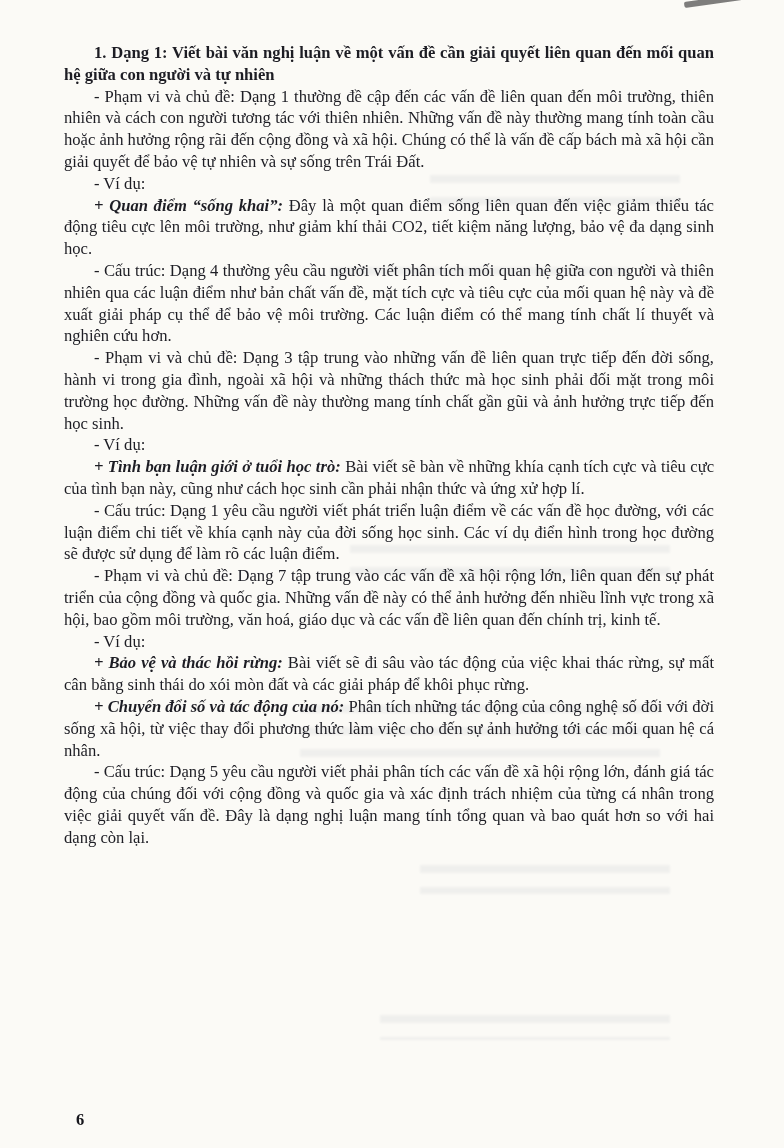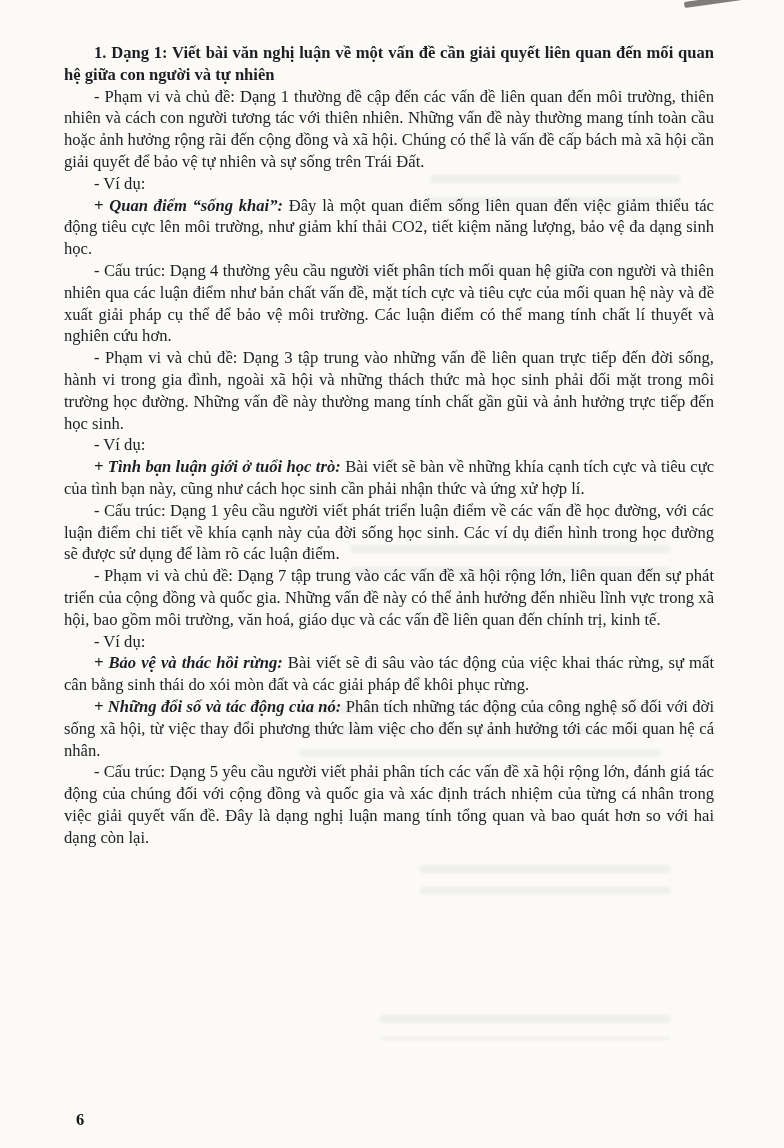--- a/index.html
+++ b/index.html
@@ -85,18 +85,18 @@
       <p class="para"><span class="run-n">- Ví dụ:</span></p>
       <p class="para"><span class="run-bi">+ Quan điểm “sống khai”:</span><span class="run-n"> Đây là một quan điểm sống liên quan đến việc giảm thiểu tác động tiêu cực lên môi trường, như giảm khí thải CO2, tiết kiệm năng lượng, bảo vệ đa dạng sinh học.</span></p>
       <p class="para"><span class="run-n">- Cấu trúc: Dạng 4 thường yêu cầu người viết phân tích mối quan hệ giữa con người và thiên nhiên qua các luận điểm như bản chất vấn đề, mặt tích cực và tiêu cực của mối quan hệ này và đề xuất giải pháp cụ thể để bảo vệ môi trường. Các luận điểm có thể mang tính chất lí thuyết và nghiên cứu hơn.</span></p>
       <p class="para"><span class="run-n">- Phạm vi và chủ đề: Dạng 3 tập trung vào những vấn đề liên quan trực tiếp đến đời sống, hành vi trong gia đình, ngoài xã hội và những thách thức mà học sinh phải đối mặt trong môi trường học đường. Những vấn đề này thường mang tính chất gần gũi và ảnh hưởng trực tiếp đến học sinh.</span></p>
       <p class="para"><span class="run-n">- Ví dụ:</span></p>
       <p class="para"><span class="run-bi">+ Tình bạn luận giới ở tuổi học trò:</span><span class="run-n"> Bài viết sẽ bàn về những khía cạnh tích cực và tiêu cực của tình bạn này, cũng như cách học sinh cần phải nhận thức và ứng xử hợp lí.</span></p>
       <p class="para"><span class="run-n">- Cấu trúc: Dạng 1 yêu cầu người viết phát triển luận điểm về các vấn đề học đường, với các luận điểm chi tiết về khía cạnh này của đời sống học sinh. Các ví dụ điển hình trong học đường sẽ được sử dụng để làm rõ các luận điểm.</span></p>
       <p class="para"><span class="run-n">- Phạm vi và chủ đề: Dạng 7 tập trung vào các vấn đề xã hội rộng lớn, liên quan đến sự phát triển của cộng đồng và quốc gia. Những vấn đề này có thể ảnh hưởng đến nhiều lĩnh vực trong xã hội, bao gồm môi trường, văn hoá, giáo dục và các vấn đề liên quan đến chính trị, kinh tế.</span></p>
       <p class="para"><span class="run-n">- Ví dụ:</span></p>
       <p class="para"><span class="run-bi">+ Bảo vệ và thác hồi rừng:</span><span class="run-n"> Bài viết sẽ đi sâu vào tác động của việc khai thác rừng, sự mất cân bằng sinh thái do xói mòn đất và các giải pháp để khôi phục rừng.</span></p>
-      <p class="para"><span class="run-bi">+ Những đổi số và tác động của nó:</span><span class="run-n"> Phân tích những tác động của công nghệ số đối với đời sống xã hội, từ việc thay đổi phương thức làm việc cho đến sự ảnh hưởng tới các mối quan hệ cá nhân.</span></p>
+      <p class="para"><span class="run-bi">+ Chuyển đổi số và tác động của nó:</span><span class="run-n"> Phân tích những tác động của công nghệ số đối với đời sống xã hội, từ việc thay đổi phương thức làm việc cho đến sự ảnh hưởng tới các mối quan hệ cá nhân.</span></p>
       <p class="para"><span class="run-n">- Cấu trúc: Dạng 5 yêu cầu người viết phải phân tích các vấn đề xã hội rộng lớn, đánh giá tác động của chúng đối với cộng đồng và quốc gia và xác định trách nhiệm của từng cá nhân trong việc giải quyết vấn đề. Đây là dạng nghị luận mang tính tổng quan và bao quát hơn so với hai dạng còn lại.</span></p>
     </div>
 
   <div class="page-number">6</div>
 </div>
 
 </body></html>

